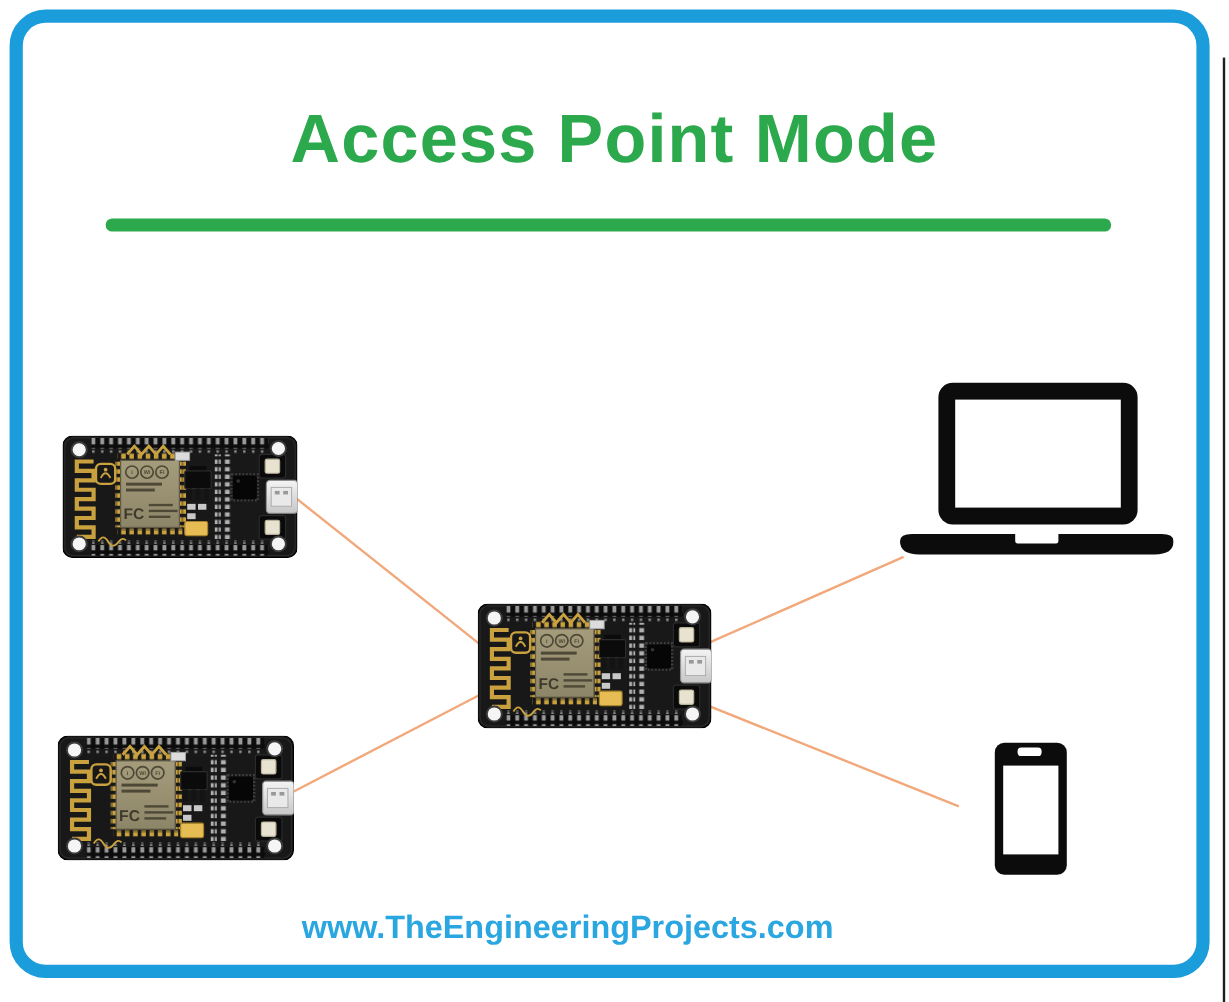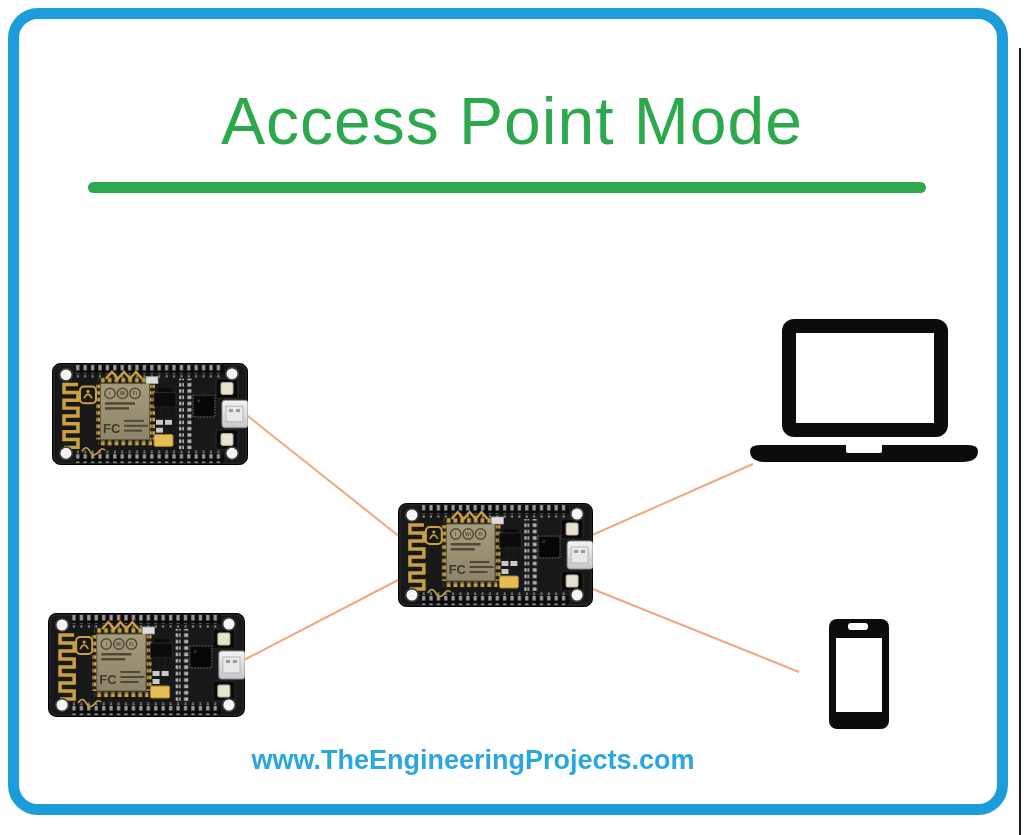--- a/index.html
+++ b/index.html
@@ -6,21 +6,21 @@
   #stage{
     position:relative;width:1024px;height:835px;background:#ffffff;
     font-family:"Liberation Sans","DejaVu Sans",sans-serif;overflow:hidden;
   }
   .frame{
     position:absolute;left:8px;top:8px;width:1000px;height:807px;
     border:11px solid #1C9DDB;border-radius:30px;box-sizing:border-box;
   }
   .page-title{
     position:absolute;left:0;top:88px;width:1024px;text-align:center;
-    font-size:66px;font-weight:normal;letter-spacing:1px;line-height:1.0;
+    font-size:57px;font-weight:bold;letter-spacing:1px;line-height:1.0;
     color:#2BA94C;white-space:nowrap;
   }
   .title-underline{
     position:absolute;left:88px;top:182px;width:838px;height:11px;
     border-radius:6px;background:#2BA94C;
   }
   .footer-url{
     position:absolute;left:0;top:745px;width:946px;text-align:center;
     font-size:27px;font-weight:bold;color:#2AA7E0;white-space:nowrap;
   }
@@ -183,16 +183,16 @@
     <svg viewBox="0 0 228 146" preserveAspectRatio="none">
         <use href="#laptop-shape" xlink:href="#laptop-shape"></use>
       </svg>
   </div>
   <div class="node" aria-label="Smartphone client" style="left: 828px; top: 618px; width: 62px; height: 112px;">
     <svg viewBox="0 0 62 112" preserveAspectRatio="none">
         <use href="#phone-shape" xlink:href="#phone-shape"></use>
       </svg>
   </div>
 
-  <div class="footer-url" style="color: rgb(42, 167, 224);">www.TheEngineeringProjects.com</div>
+  <div class="footer-url" style="color: rgb(42, 167, 224); margin-top: 13px;">www.TheEngineeringProjects.com</div>
 
   <div class="right-artifact" style="background: rgb(31, 31, 31);"></div>
 </div>
 
 </body></html>

